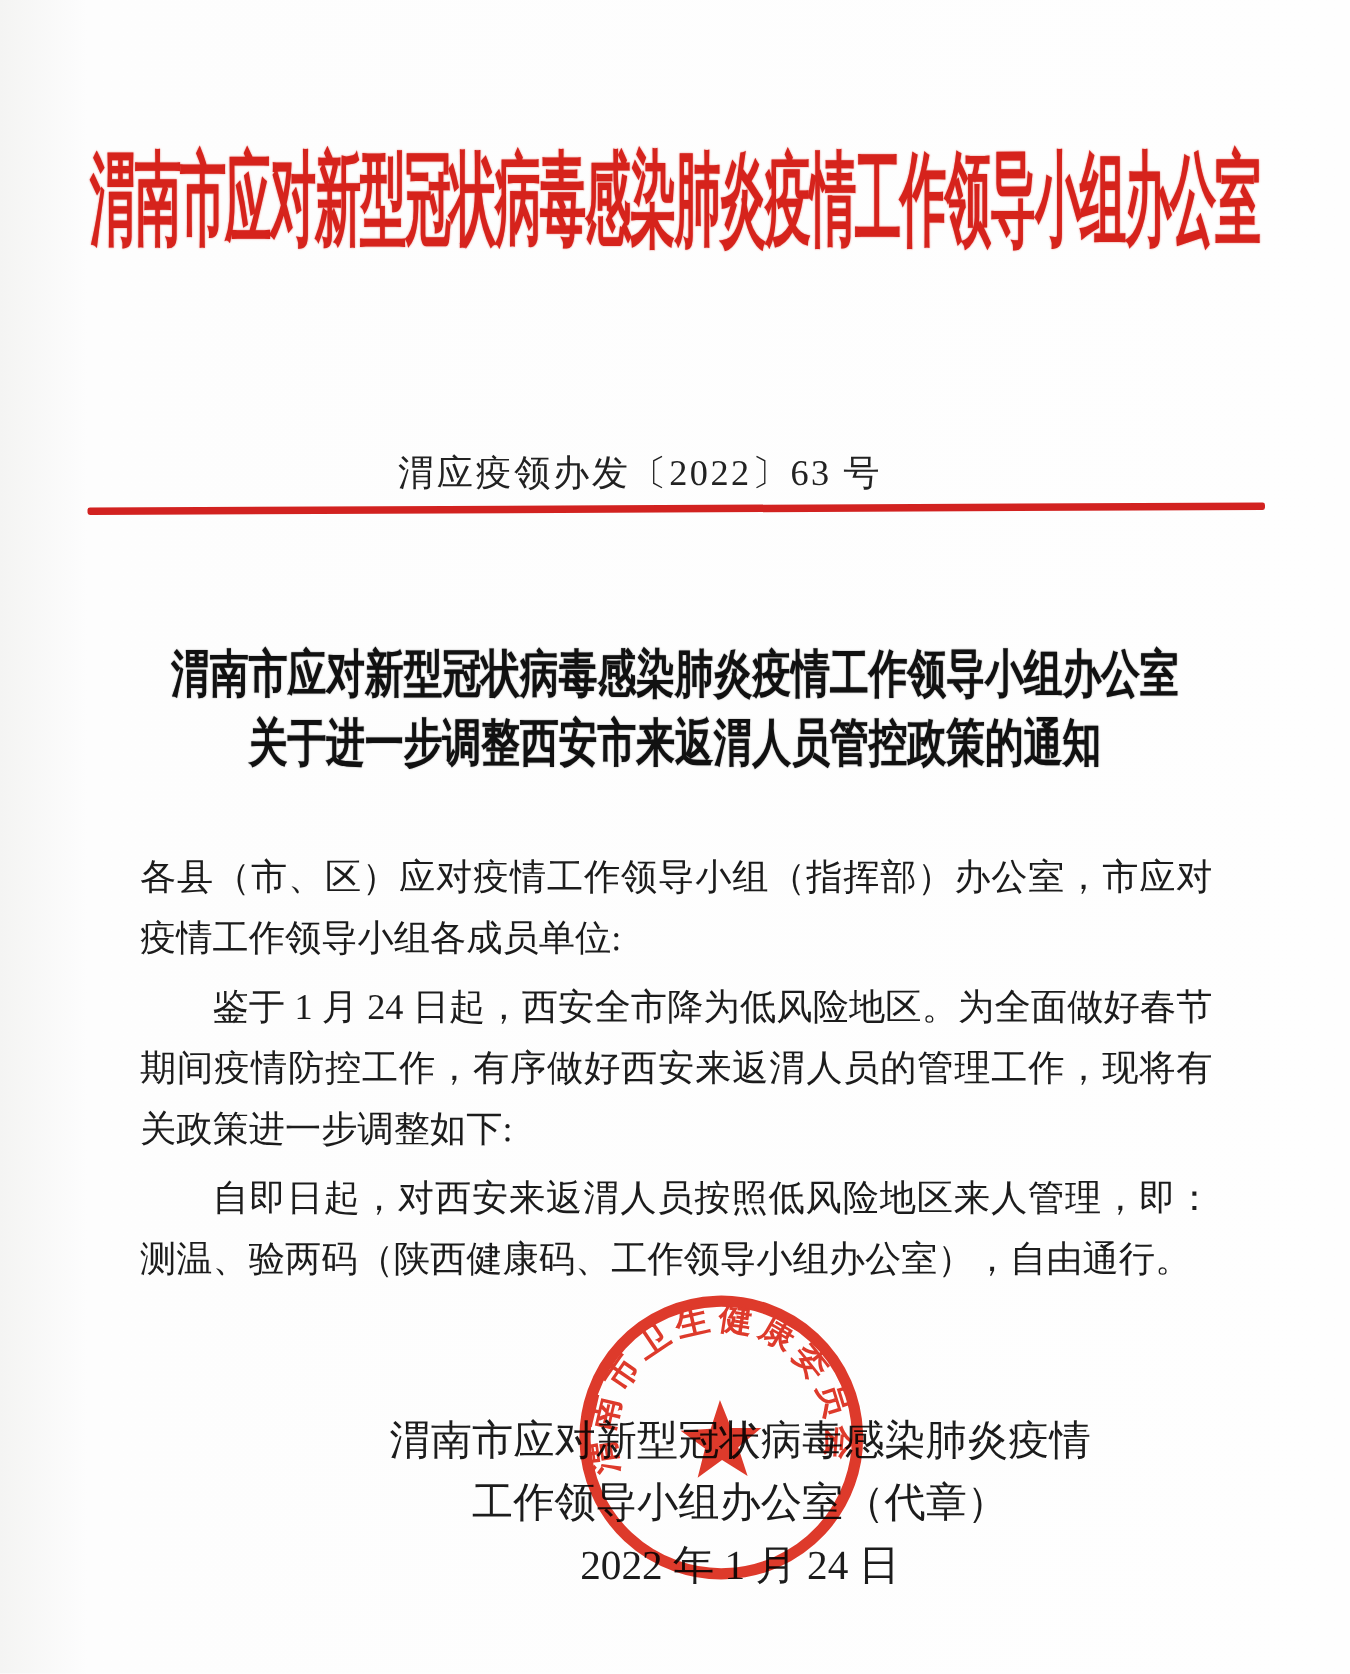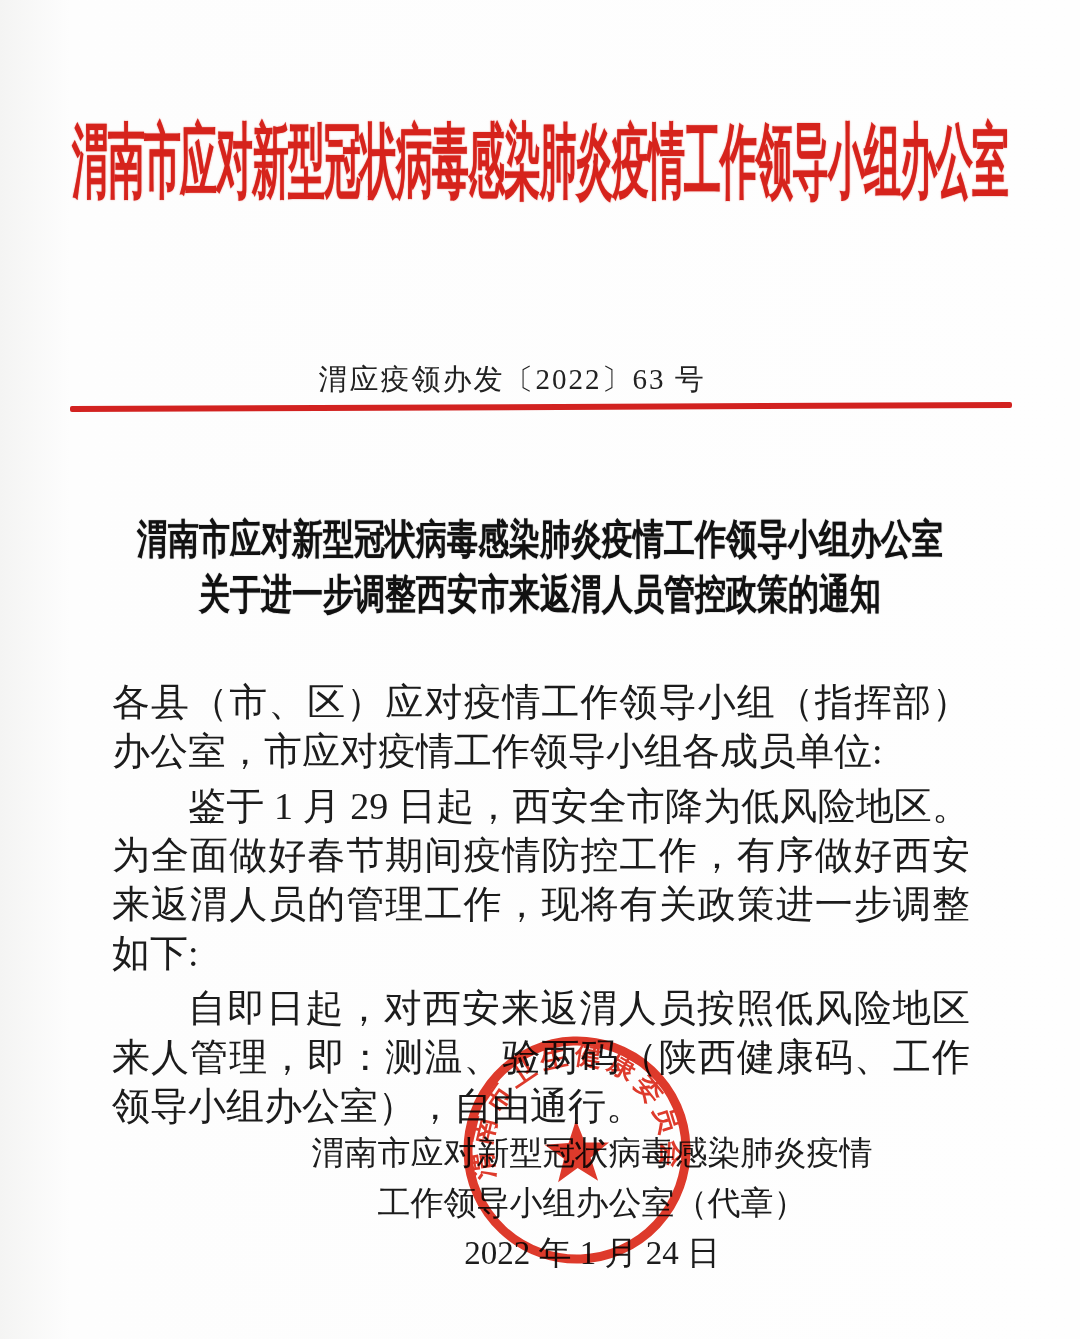--- a/index.html
+++ b/index.html
@@ -53,21 +53,21 @@
     color:#111;
     font-size:31px;line-height:42px;
     transform:scaleY(1.32);
     transform-origin:top center;
     text-shadow:0 0 1px rgba(0,0,0,.55);
     white-space:nowrap;
   }
   
   .body-text{
     position:absolute;top:678px;left:112px;width:858px;
-    font-size:38px;line-height:49px;
+    font-size:29px;line-height:49px;
     color:#1c1c1c;
     text-align:justify;
   }
   .body-text p{margin:0 0 6px 0;}
   .body-text p.indent{text-indent:2em;}
   
   .signature-block{
     position:absolute;top:1128px;left:0;width:1080px;
     text-align:center;
     font-size:33px;line-height:50px;
@@ -97,21 +97,21 @@
 
   <div class="red-rule"></div>
 
   <div class="title-block">
     <div>渭南市应对新型冠状病毒感染肺炎疫情工作领导小组办公室</div>
     <div>关于进一步调整西安市来返渭人员管控政策的通知</div>
   </div>
 
   <div class="body-text">
     <p>各县（市、区）应对疫情工作领导小组（指挥部）办公室，市应对疫情工作领导小组各成员单位:</p>
-    <p class="indent">鉴于 1 月 29 日起，西安全市降为低风险地区。为全面做好春节期间疫情防控工作，有序做好西安来返渭人员的管理工作，现将有关政策进一步调整如下:</p>
+    <p class="indent">鉴于 1 月 24 日起，西安全市降为低风险地区。为全面做好春节期间疫情防控工作，有序做好西安来返渭人员的管理工作，现将有关政策进一步调整如下:</p>
     <p class="indent">自即日起，对西安来返渭人员按照低风险地区来人管理，即：测温、验两码（陕西健康码、工作领导小组办公室），自由通行。</p>
   </div>
 
   <div class="signature-block">
     <div>渭南市应对新型冠状病毒感染肺炎疫情</div>
     <div>工作领导小组办公室（代章）</div>
     <div>2022 年 1 月 24 日</div>
   </div>
 
   <svg class="seal" viewBox="0 0 236 236">

